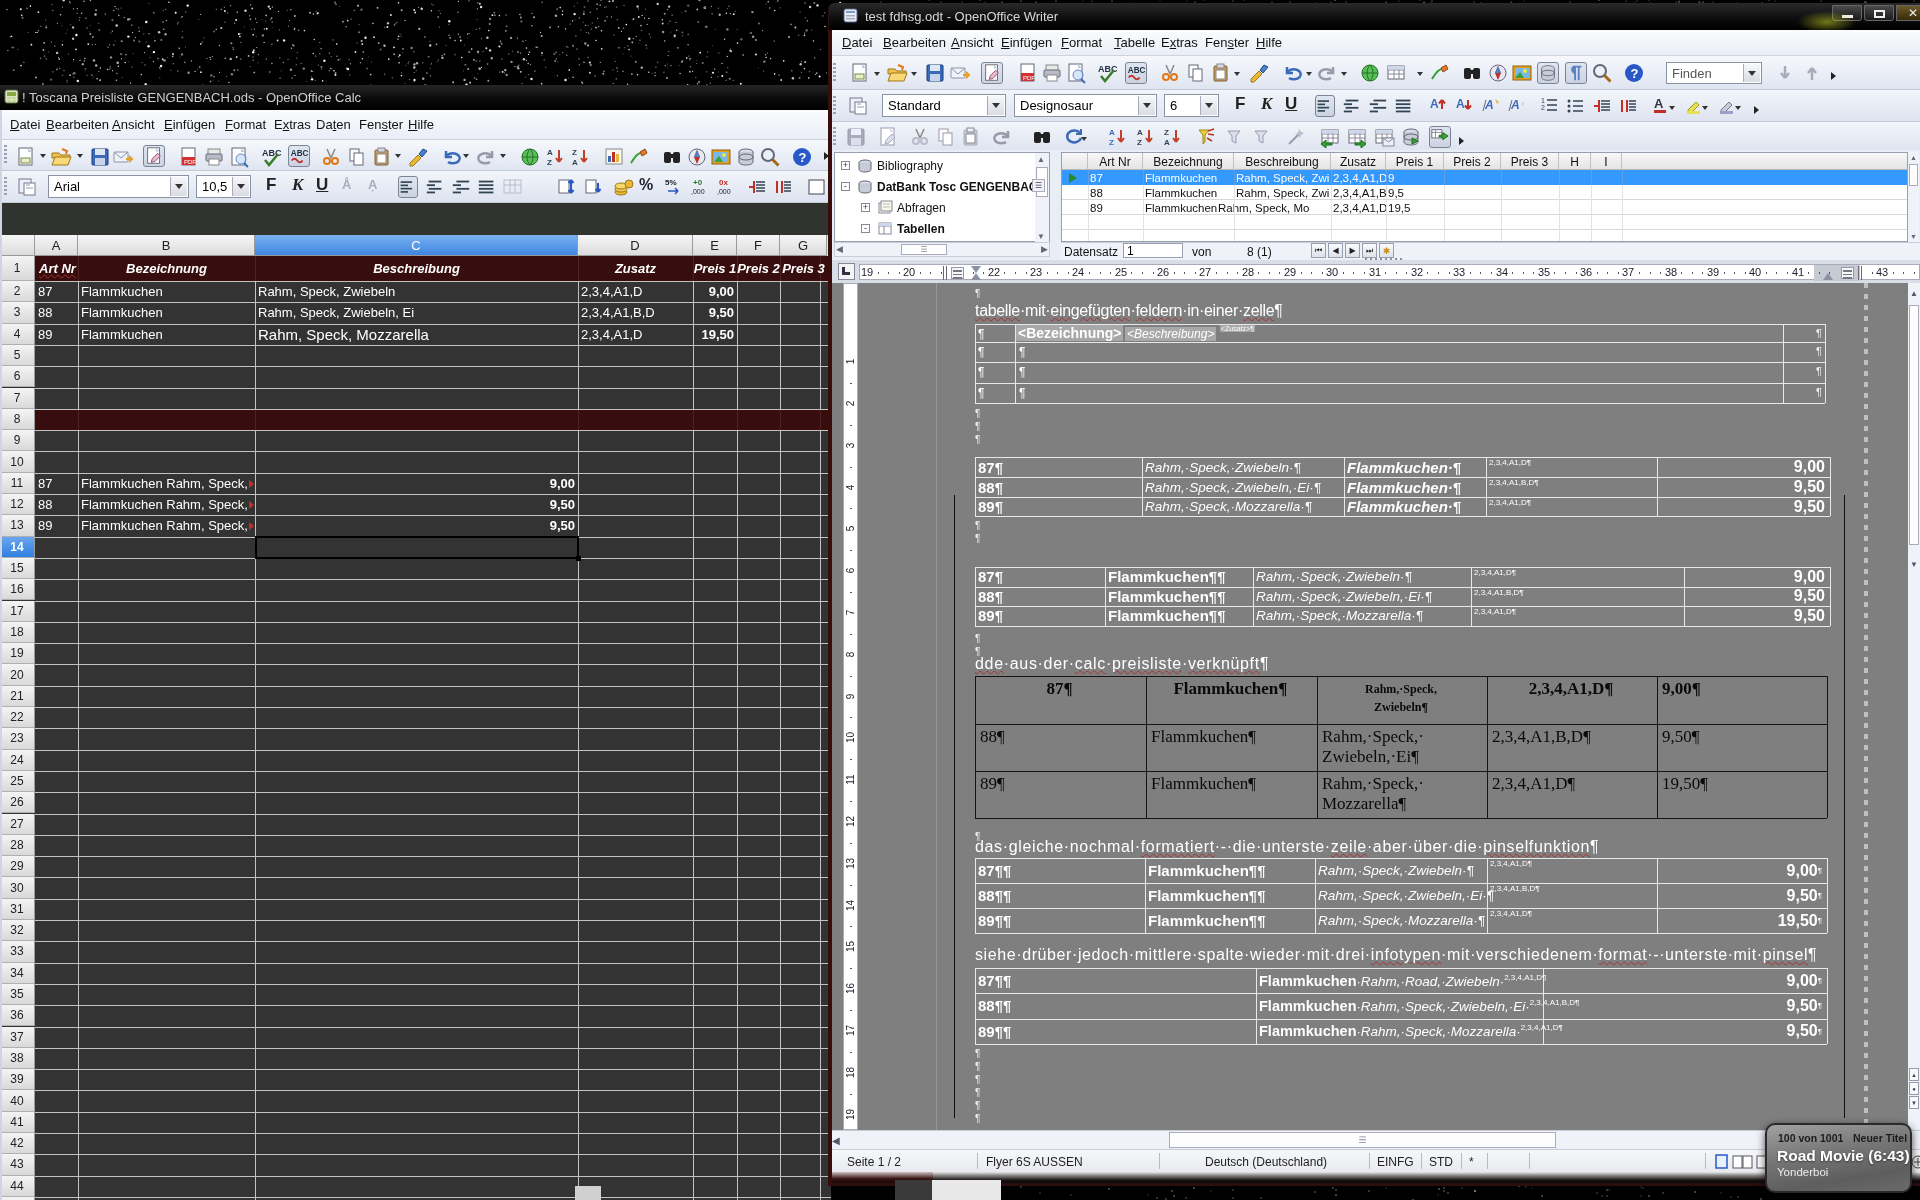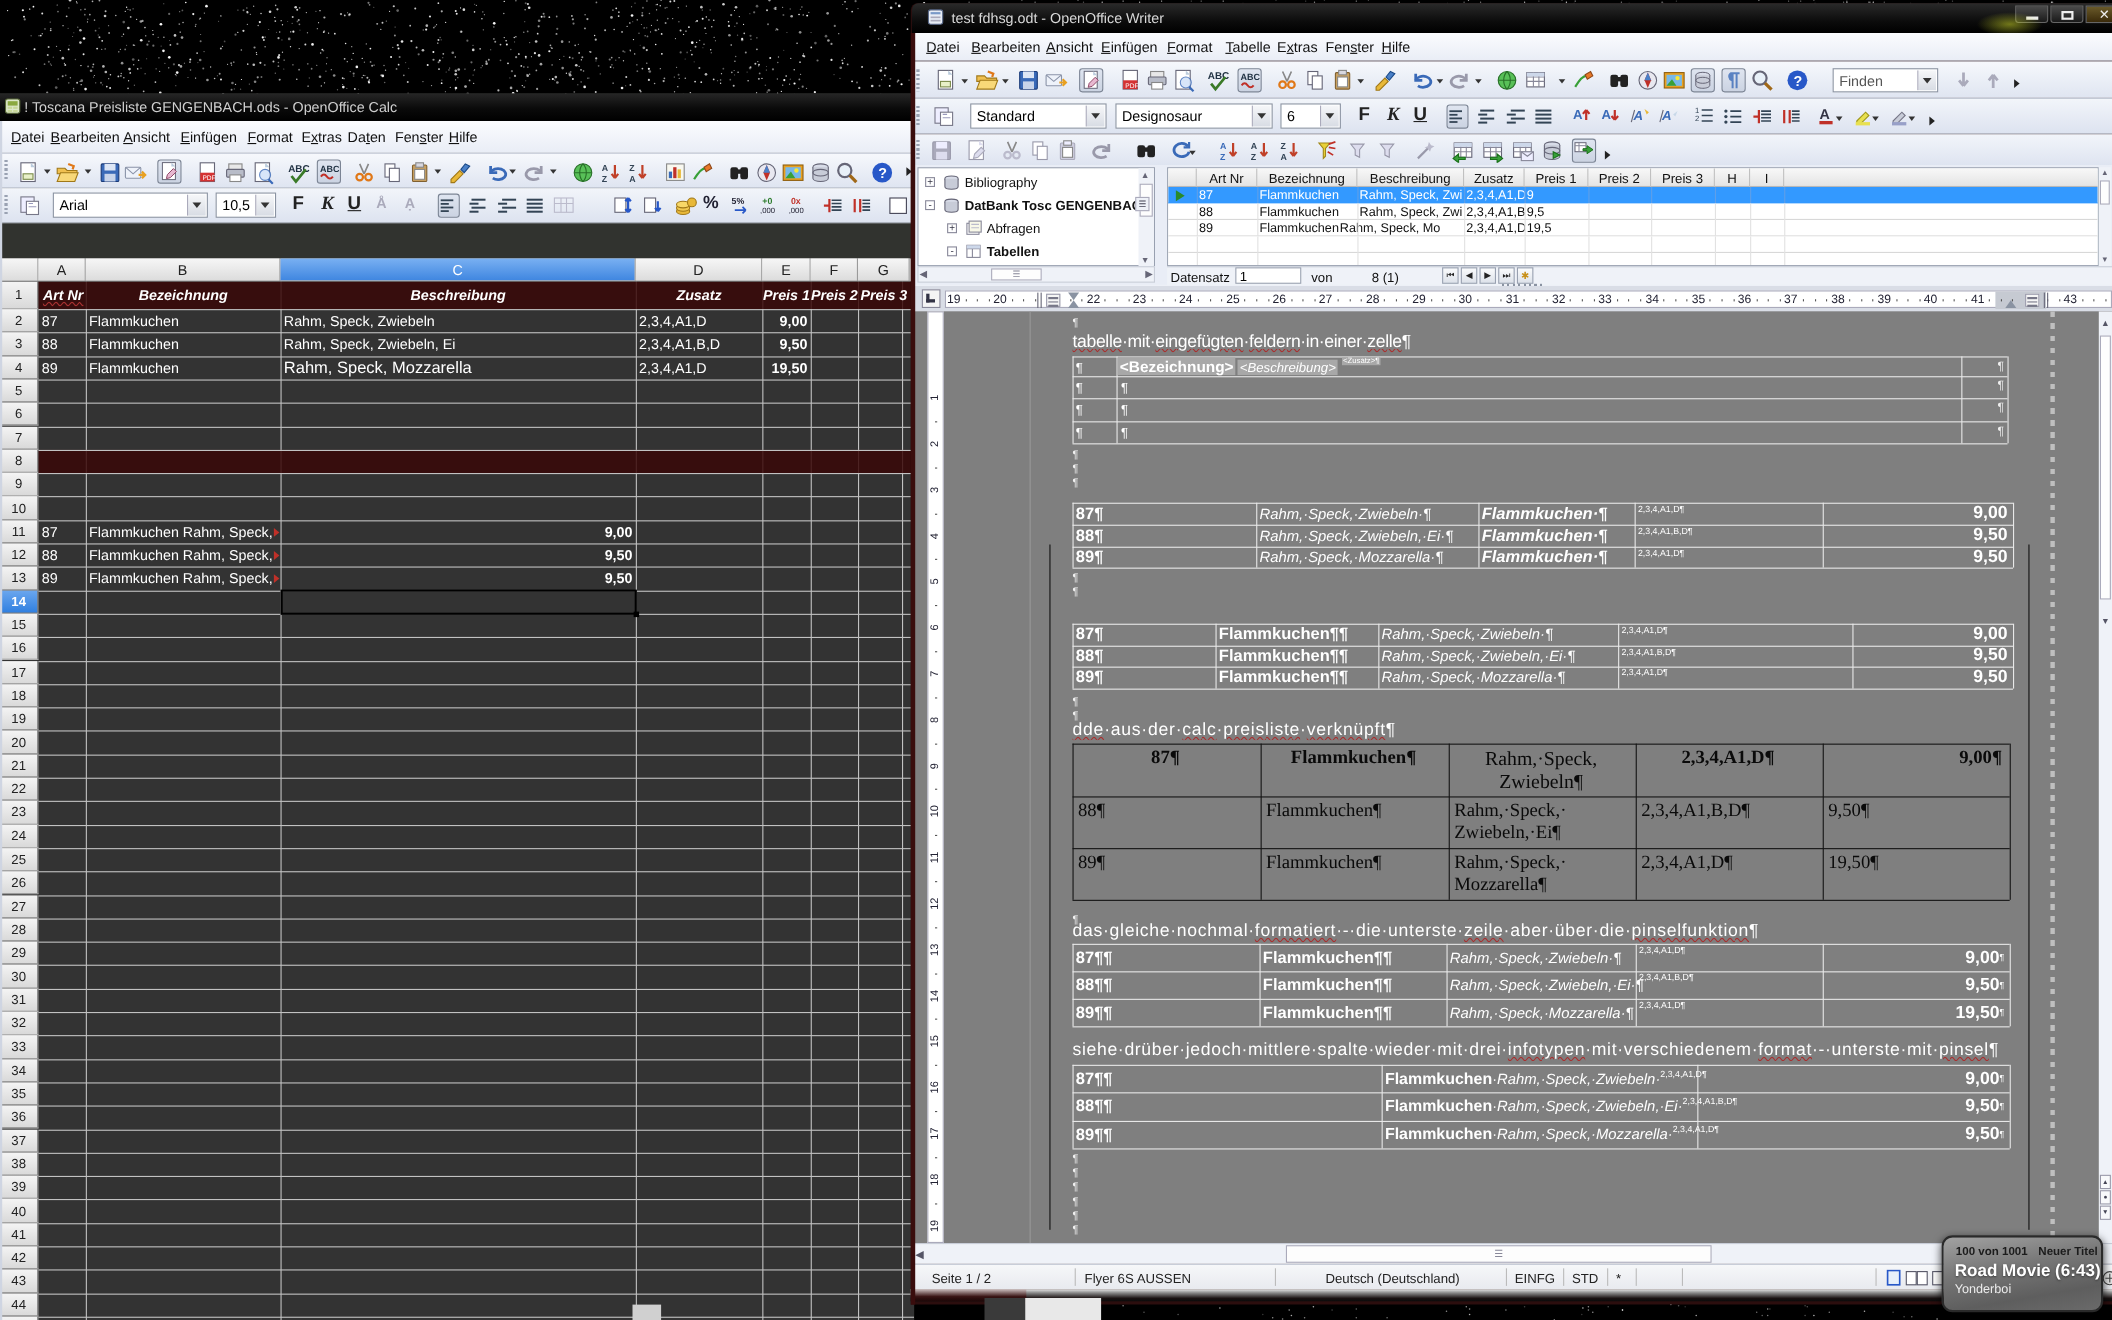--- a/index.html
+++ b/index.html
@@ -2327,23 +2327,23 @@
 <div class="abs" style="left:146px;top:488px;width:852px;height:1.3px;background:#151515"></div>
 <div class="abs" style="left:146px;top:535px;width:852px;height:1.3px;background:#151515"></div>
 <div class="abs" style="left:146px;top:393px;width:1.3px;height:142px;background:#151515"></div>
 <div class="abs" style="left:317px;top:393px;width:1.3px;height:142px;background:#151515"></div>
 <div class="abs" style="left:488px;top:393px;width:1.3px;height:142px;background:#151515"></div>
 <div class="abs" style="left:658px;top:393px;width:1.3px;height:142px;background:#151515"></div>
 <div class="abs" style="left:828px;top:393px;width:1.3px;height:142px;background:#151515"></div>
 <div class="abs" style="left:998px;top:393px;width:1.3px;height:142px;background:#151515"></div>
 <div class="abs" style="left:151px;top:396px;width:159px;text-align:center;"><span style="font-family:'Liberation Serif',serif;font-size:17px;color:#0a0a0a;font-weight:bold;white-space:pre">87¶</span></div>
 <div class="abs" style="left:322px;top:396px;width:159px;text-align:center;"><span style="font-family:'Liberation Serif',serif;font-size:17px;color:#0a0a0a;font-weight:bold;white-space:pre">Flammkuchen¶</span></div>
-<div class="abs" style="left:493px;top:396px;width:158px;text-align:center;"><span style="font-family:'Liberation Serif',serif;font-size:18px;color:#0a0a0a;font-weight:normal;white-space:pre">Rahm,·Speck,<br>Zwiebeln¶</span></div>
+<div class="abs" style="left:493px;top:396px;width:158px;text-align:center;"><span style="font-family:'Liberation Serif',serif;font-size:12px;color:#0a0a0a;font-weight:bold;white-space:pre">Rahm,·Speck,<br>Zwiebeln¶</span></div>
 <div class="abs" style="left:663px;top:396px;width:158px;text-align:center;"><span style="font-family:'Liberation Serif',serif;font-size:17px;color:#0a0a0a;font-weight:bold;white-space:pre">2,3,4,A1,D¶</span></div>
-<div class="abs" style="left:833px;top:396px;width:158px;text-align:right;"><span style="font-family:'Liberation Serif',serif;font-size:17px;color:#0a0a0a;font-weight:bold;white-space:pre">9,00¶</span></div>
+<div class="abs" style="left:833px;top:396px;width:158px;text-align:left;"><span style="font-family:'Liberation Serif',serif;font-size:17px;color:#0a0a0a;font-weight:bold;white-space:pre">9,00¶</span></div>
 <div class="abs" style="left:151px;top:444px;width:159px;"><span style="font-family:'Liberation Serif',serif;font-size:17px;color:#0a0a0a;white-space:pre">88¶</span></div>
 <div class="abs" style="left:322px;top:444px;width:159px;"><span style="font-family:'Liberation Serif',serif;font-size:17px;color:#0a0a0a;white-space:pre">Flammkuchen¶</span></div>
 <div class="abs" style="left:493px;top:444px;width:158px;"><span style="font-family:'Liberation Serif',serif;font-size:17px;color:#0a0a0a;white-space:pre">Rahm,·Speck,·<br>Zwiebeln,·Ei¶</span></div>
 <div class="abs" style="left:663px;top:444px;width:158px;"><span style="font-family:'Liberation Serif',serif;font-size:17px;color:#0a0a0a;white-space:pre">2,3,4,A1,B,D¶</span></div>
 <div class="abs" style="left:833px;top:444px;width:158px;"><span style="font-family:'Liberation Serif',serif;font-size:17px;color:#0a0a0a;white-space:pre">9,50¶</span></div>
 <div class="abs" style="left:151px;top:491px;width:159px;"><span style="font-family:'Liberation Serif',serif;font-size:17px;color:#0a0a0a;white-space:pre">89¶</span></div>
 <div class="abs" style="left:322px;top:491px;width:159px;"><span style="font-family:'Liberation Serif',serif;font-size:17px;color:#0a0a0a;white-space:pre">Flammkuchen¶</span></div>
 <div class="abs" style="left:493px;top:491px;width:158px;"><span style="font-family:'Liberation Serif',serif;font-size:17px;color:#0a0a0a;white-space:pre">Rahm,·Speck,·<br>Mozzarella¶</span></div>
 <div class="abs" style="left:663px;top:491px;width:158px;"><span style="font-family:'Liberation Serif',serif;font-size:17px;color:#0a0a0a;white-space:pre">2,3,4,A1,D¶</span></div>
 <div class="abs" style="left:833px;top:491px;width:158px;"><span style="font-family:'Liberation Serif',serif;font-size:17px;color:#0a0a0a;white-space:pre">19,50¶</span></div>
@@ -2413,21 +2413,21 @@
 <div class="wline" style="left:146px;top:735.6px;width:852px"></div>
 <div class="wline" style="left:146px;top:760.9px;width:852px"></div>
 <div class="vline" style="left:146px;top:685.0px;height:75.9px"></div>
 <div class="vline" style="left:427px;top:685.0px;height:75.9px"></div>
 <div class="vline" style="left:714px;top:685.0px;height:75.9px"></div>
 <div class="vline" style="left:998px;top:685.0px;height:75.9px"></div>
 <div class="abs" style="left:149px;top:685.0px;width:273px;height:25.3px;display:flex;justify-content:flex-start;align-items:center;">
         <span style="font-size:15px;color:#fff;font-weight:bold;;white-space:pre">87¶¶</span>
       </div>
 <div class="abs" style="left:430px;top:685.0px;width:279px;height:25.3px;display:flex;justify-content:flex-start;align-items:center;">
-        <span style="white-space:pre"><span style="font-size:14.5px;color:#fff;font-weight:bold;;white-space:pre">Flammkuchen</span><span style="font-size:13px;color:#fff;;white-space:pre">·</span><span style="font-size:13.5px;color:#fff;font-style:italic;;white-space:pre">Rahm,·Speck,·Zwiebeln·</span><span style="font-size:8px;color:#fff;vertical-align:6px">2,3,4,A1,D¶</span></span>
+        <span style="white-space:pre"><span style="font-size:14.5px;color:#fff;font-weight:bold;;white-space:pre">Flammkuchen</span><span style="font-size:13px;color:#fff;;white-space:pre">·</span><span style="font-size:13.5px;color:#fff;font-style:italic;;white-space:pre">Rahm,·Road,·Zwiebeln·</span><span style="font-size:8px;color:#fff;vertical-align:6px">2,3,4,A1,D¶</span></span>
       </div>
 <div class="abs" style="left:717px;top:685.0px;width:276px;height:25.3px;display:flex;justify-content:flex-end;align-items:center;">
         <span style="font-size:16px;color:#fff;font-weight:bold;;white-space:pre">9,00</span>
         <span style="font-size:8px;color:#fff;;white-space:pre">¶</span>
       </div>
 <div class="abs" style="left:149px;top:710.3px;width:273px;height:25.3px;display:flex;justify-content:flex-start;align-items:center;">
         <span style="font-size:15px;color:#fff;font-weight:bold;;white-space:pre">88¶¶</span>
       </div>
 <div class="abs" style="left:430px;top:710.3px;width:279px;height:25.3px;display:flex;justify-content:flex-start;align-items:center;">
         <span style="white-space:pre"><span style="font-size:14.5px;color:#fff;font-weight:bold;;white-space:pre">Flammkuchen</span><span style="font-size:13px;color:#fff;;white-space:pre">·</span><span style="font-size:13.5px;color:#fff;font-style:italic;;white-space:pre">Rahm,·Speck,·Zwiebeln,·Ei·</span><span style="font-size:8px;color:#fff;vertical-align:6px">2,3,4,A1,B,D¶</span></span>

